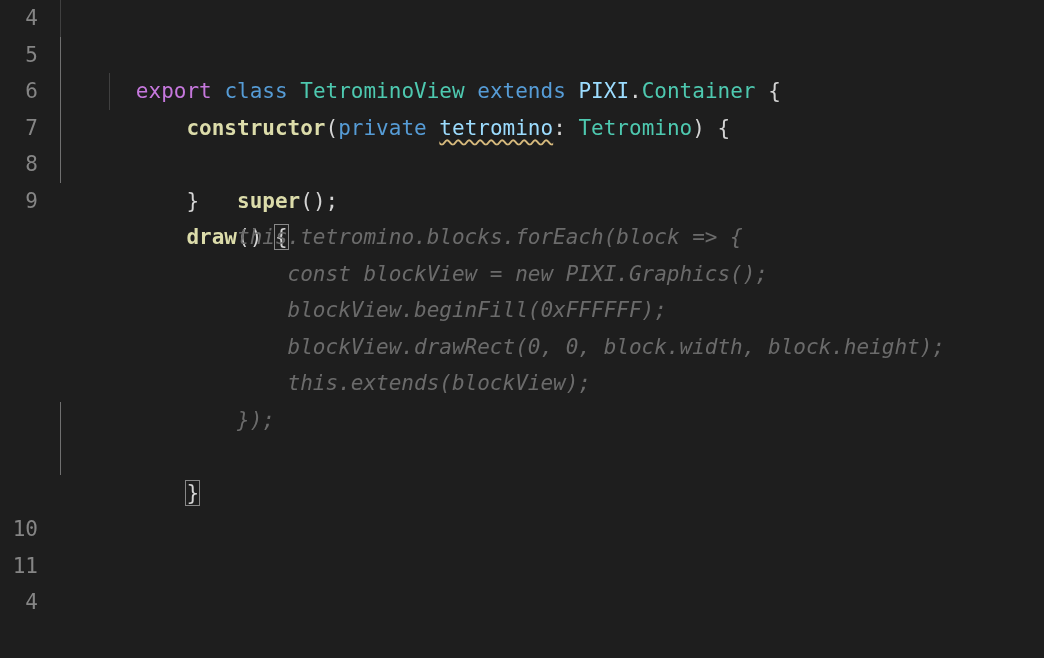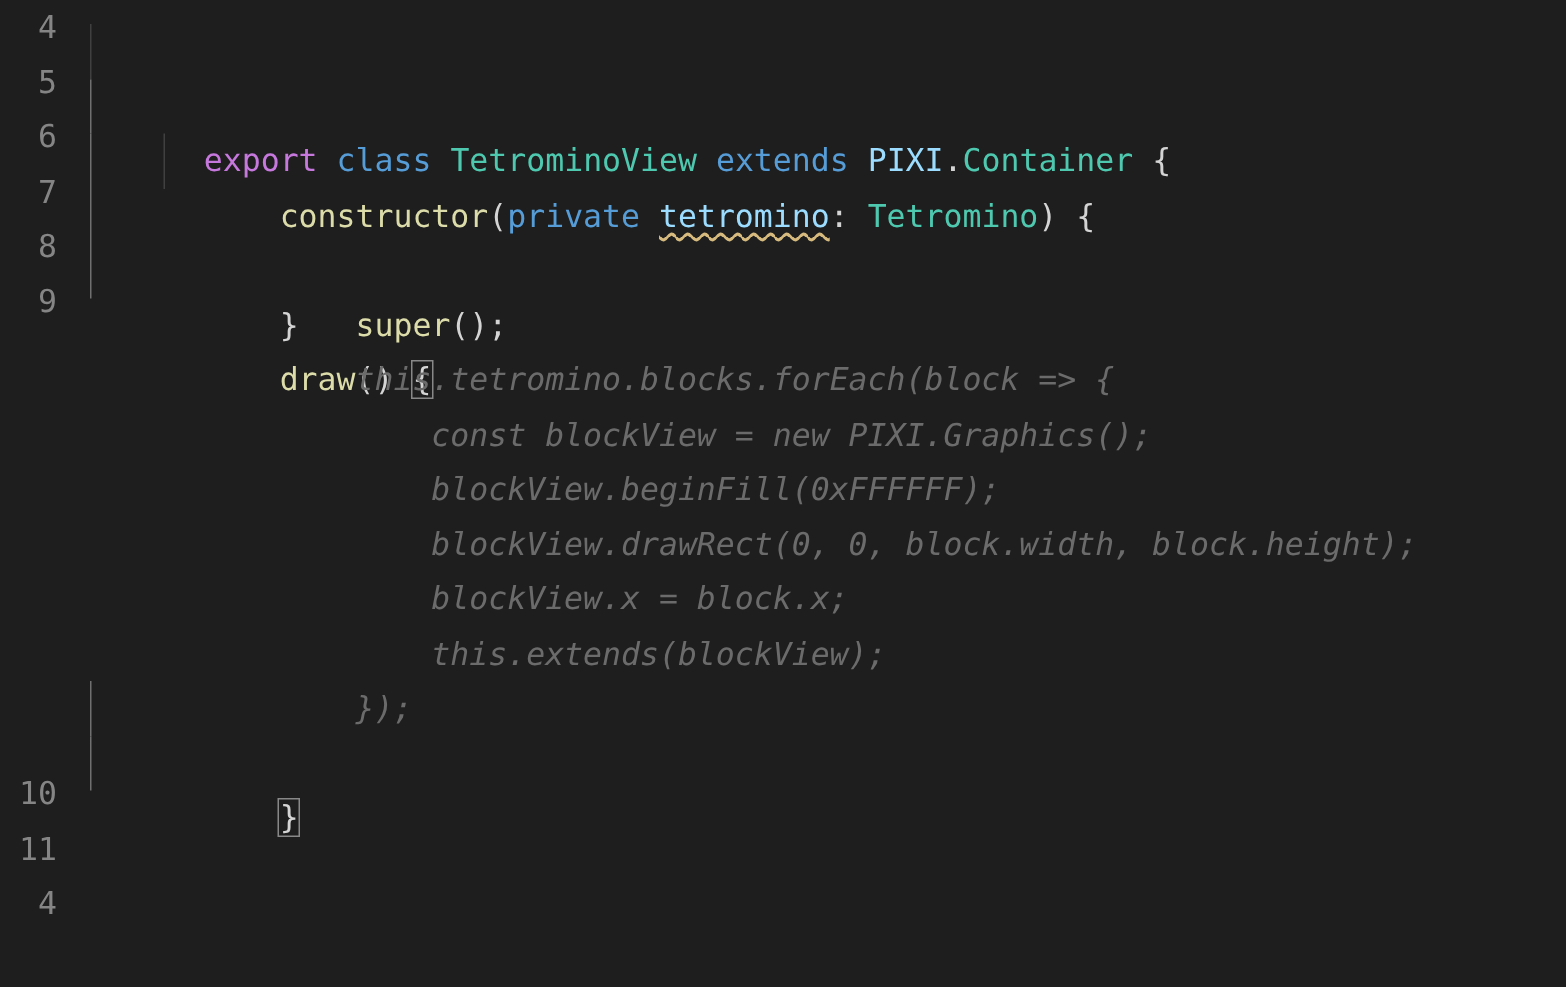--- a/index.html
+++ b/index.html
@@ -24,21 +24,20 @@
     color: #858585;
     user-select: none;
   }
   .gutter div {
     height: 36.5px;
     line-height: 36.5px;
   }
   .code-area {
     flex: 1;
     position: relative;
-    margin-top: 16px;
   }
   .line {
     height: 36.5px;
     line-height: 36.5px;
     white-space: pre;
     position: relative;
   }
   .line.current {
     background: rgba(255,255,255,0.04);
   }
@@ -50,21 +49,21 @@
     background: #404040;
   }
   .indent-guide.active {
     background: #707070;
   }
   
   .kw-export   { color: #c678dd; }   
   .kw-class    { color: #569cd6; }   
   .classname   { color: #4ec9b0; }   
   .ns-var      { color: #9cdcfe; }   
-  .method      { color: #dcdcaa; }   
+  .method      { color: #dcdcaa; font-weight: bold; }   
   .param       { color: #9cdcfe; }   
   .punct       { color: #d4d4d4; }
   .brace       { color: #d4d4d4; }
   .ghost {
     color: #6b6b6b;
     font-style: italic;
   }
   .squiggle {
     text-decoration-line: underline;
     text-decoration-style: wavy;
@@ -136,23 +135,20 @@
     <div class="line">
       <span>            </span><span class="ghost">const blockView = new PIXI.Graphics();</span>
     </div>
     <div class="line">
       <span>            </span><span class="ghost">blockView.beginFill(0xFFFFFF);</span>
     </div>
     <div class="line">
       <span>            </span><span class="ghost">blockView.drawRect(0, 0, block.width, block.height);</span>
     </div>
     <div class="line">
-      <span>            </span><span class="ghost">blockView.x = block.x;</span>
-    </div>
-    <div class="line">
       <span>            </span><span class="ghost">this.extends(blockView);</span>
     </div>
     <div class="line">
       <span>        </span><span class="ghost">});</span>
     </div>
 
     <div class="line">
       <span class="indent-guide active" style="left:0"></span>
       <span>    </span><span class="brace cursor-brace">}</span>
     </div>

